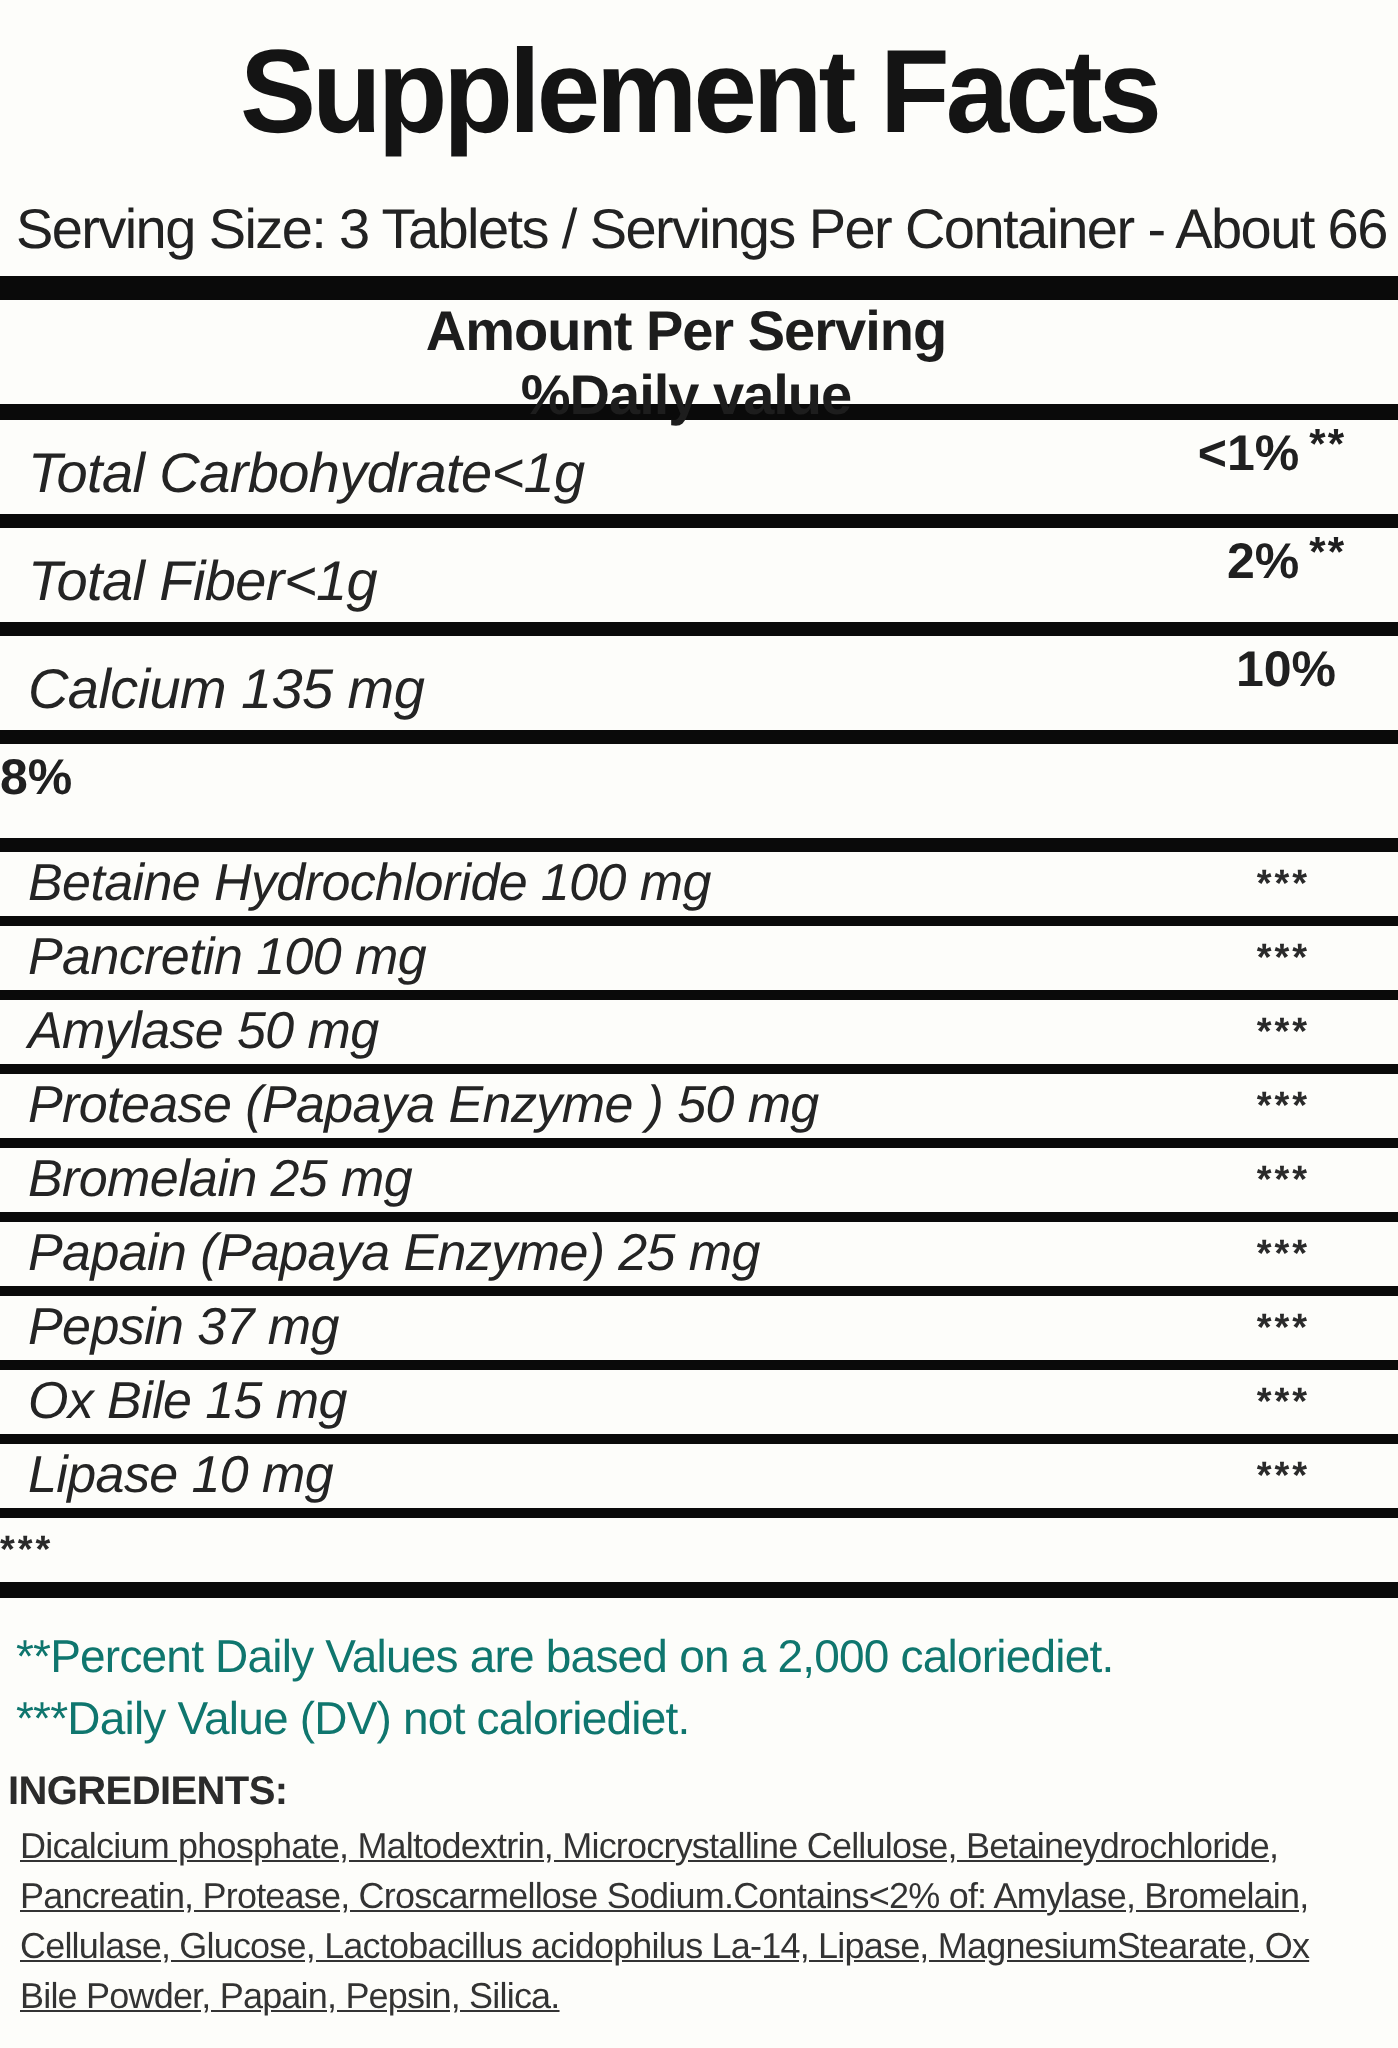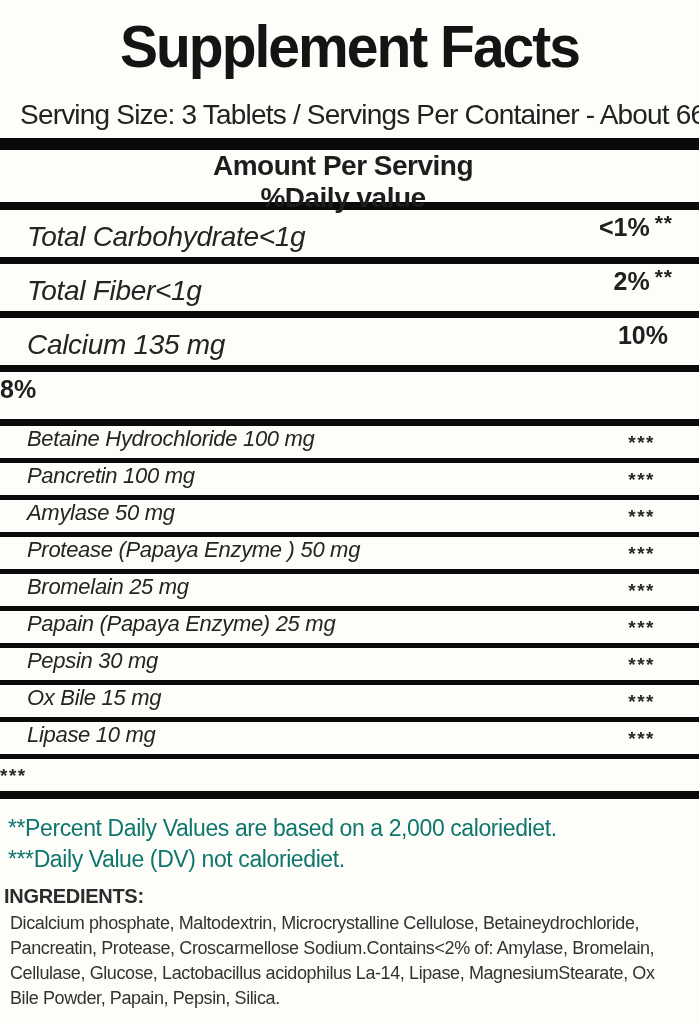--- a/index.html
+++ b/index.html
@@ -26,21 +26,21 @@
     font-weight: bold;
     letter-spacing: -2px;
     color: #141414;
     transform: scaleY(1.04);
     white-space: nowrap;
   }
   .serving-line {
     height: 46px;
     display: flex;
     align-items: center;
-    padding-left: 20px;
+    padding-left: 8px;
     font-size: 28px;
     letter-spacing: -0.8px;
     white-space: nowrap;
     color: #222;
   }
   .bar { width: 100%; background: #0a0a0a; }
   .bar-thick { height: 12px; }
   .bar-mid   { height: 8px; }
   .bar-sep   { height: 7px; }
   .bar-thin  { height: 5px; }
@@ -61,21 +61,20 @@
     display: flex;
     justify-content: space-between;
     box-sizing: border-box;
     white-space: nowrap;
   }
   .row .name {
     font-style: italic;
     letter-spacing: -0.3px;
     padding-left: 14px;
     color: #242424;
-    margin-left: 13px;
   }
   .row.large { height: 47px; }
   .row.large .name {
     font-size: 28px;
     padding-top: 11px;
   }
   .row.large .value {
     font-size: 25px;
     font-weight: 600;
     padding-top: 3px;
@@ -84,21 +83,21 @@
   }
   .row.large .stars {
     position: relative;
     top: -6px;
     font-size: 21px;
     margin-left: 5px;
     letter-spacing: 1px;
   }
   .row.small { height: 32px; }
   .row.small .name {
-    font-size: 22px;
+    font-size: 26px;
     padding-top: 0px;
   }
   .row.small .value {
     font-size: 19px;
     font-weight: bold;
     padding-top: 6px;
     padding-right: 44px;
     letter-spacing: 1.5px;
     color: #2a2a2a;
   }
@@ -117,20 +116,21 @@
     color: #2b2b2b;
   }
   .ingredients-text {
     padding: 3px 12px 0 10px;
     width: 672px;
     box-sizing: border-box;
     font-size: 18px;
     letter-spacing: -0.4px;
     line-height: 25px;
     color: #333;
+    text-decoration: underline;
   }
 </style>
 </head>
 <body>
 
 <div class="label">
 
   <div class="title">Supplement Facts</div>
 
   <div class="serving-line">Serving Size: 3 Tablets / Servings Per Container - About 66</div>
@@ -188,21 +188,21 @@
     <span class="name">Bromelain 25 mg</span>
     <span class="value"><span class="num"></span><span class="stars">***</span></span>
   </div>
 <div class="bar bar-thin"></div>
   <div class="row small">
     <span class="name">Papain (Papaya Enzyme) 25 mg</span>
     <span class="value"><span class="num"></span><span class="stars">***</span></span>
   </div>
 <div class="bar bar-thin"></div>
   <div class="row small">
-    <span class="name">Pepsin 30 mg</span>
+    <span class="name">Pepsin 37 mg</span>
     <span class="value"><span class="num"></span><span class="stars">***</span></span>
   </div>
 <div class="bar bar-thin"></div>
   <div class="row small">
     <span class="name">Ox Bile 15 mg</span>
     <span class="value"><span class="num"></span><span class="stars">***</span></span>
   </div>
 <div class="bar bar-thin"></div>
   <div class="row small">
     <span class="name">Lipase 10 mg</span>

